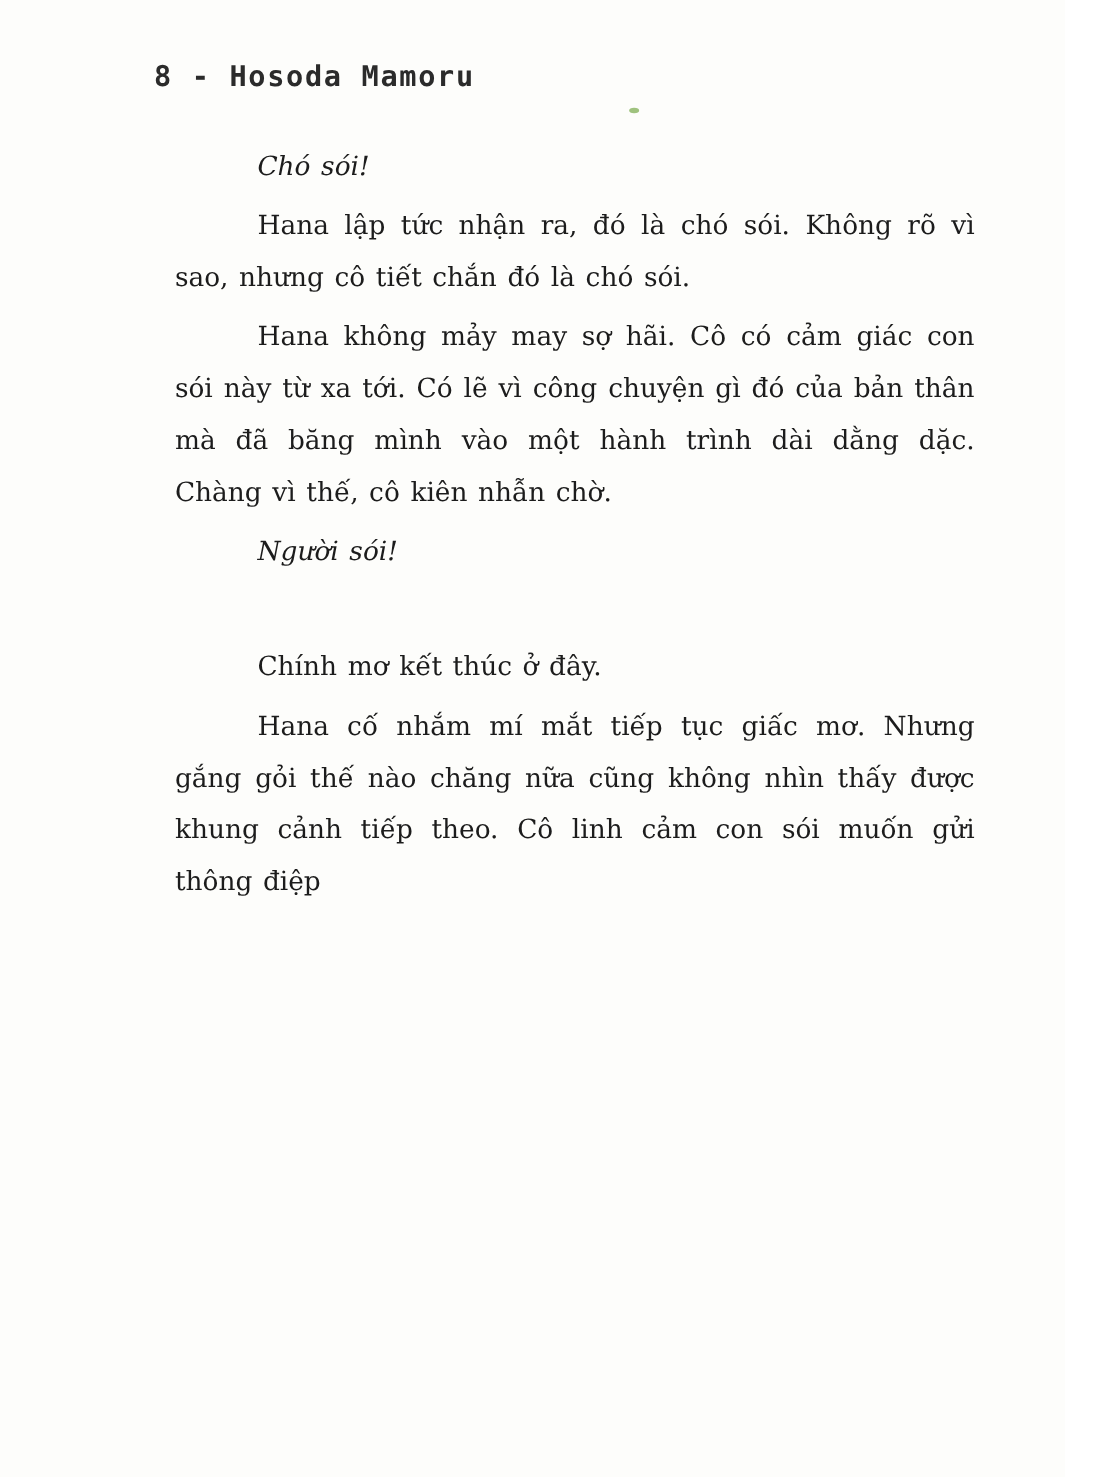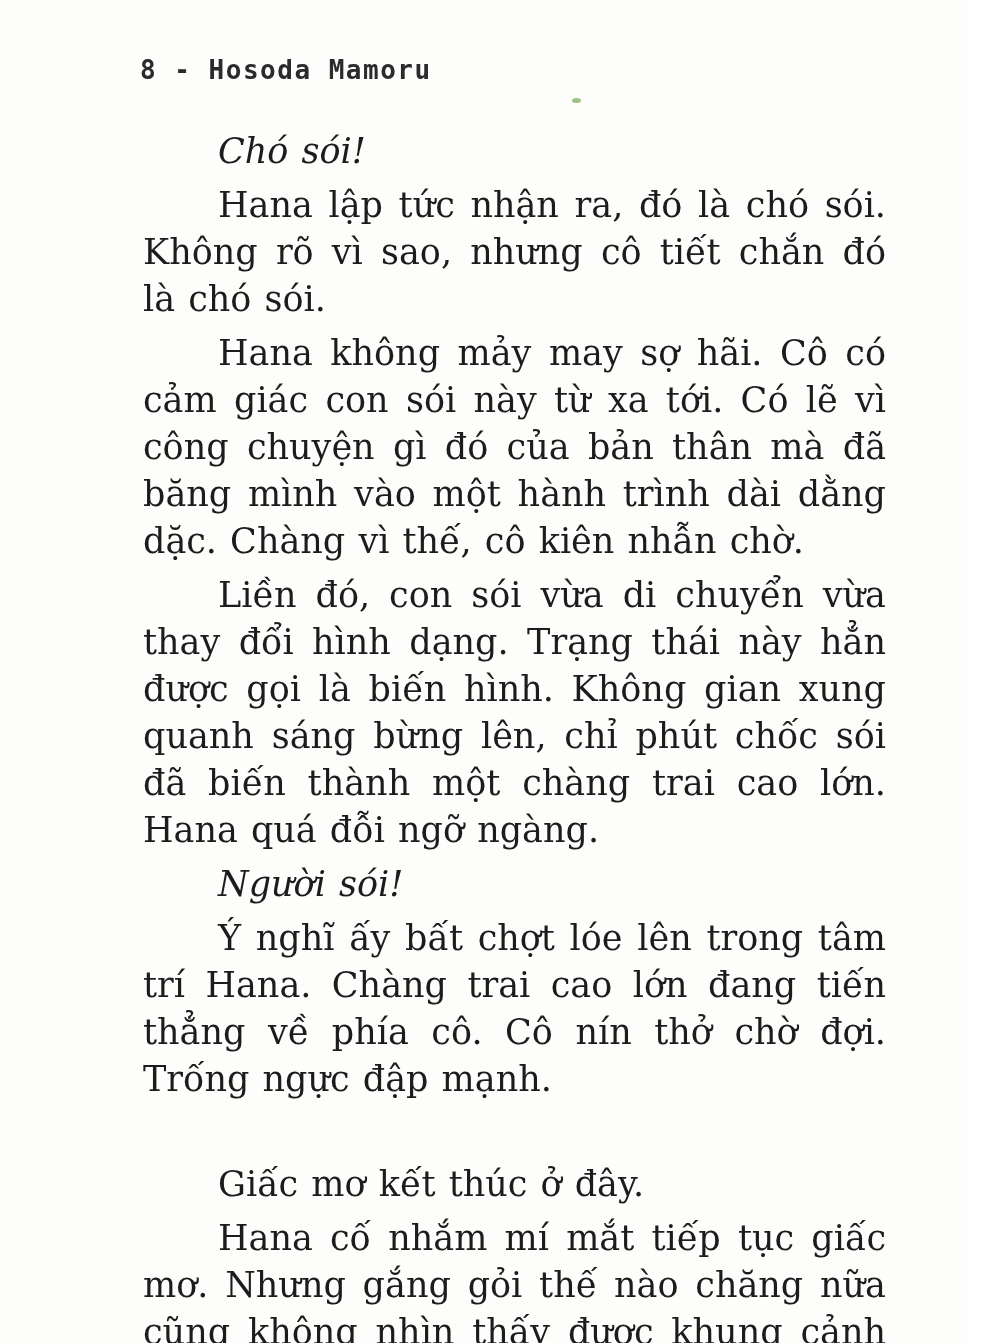--- a/index.html
+++ b/index.html
@@ -37,22 +37,22 @@
     background: #7fae54;
     opacity: 0.75;
   }
   .text-block {
     position: absolute;
     left: 143px;
     top: 128px;
     width: 743px;
   }
   .para {
-    margin: 0 0 7px 0;
-    font-size: 35px;
+    margin: 0 0 7px 16px;
+    font-size: 24px;
     line-height: 47px;
     text-align: justify;
     text-indent: 75px;
     word-spacing: 2px;
   }
   .para.italic {
     font-style: italic;
   }
   .para.gap-before {
     margin-top: 58px;
@@ -66,20 +66,18 @@
   <div class="page-header">
     <span>8 - Hosoda Mamoru</span>
   </div>
 
   <div class="scan-artifact"></div>
 
   <div class="text-block">
     <p class="para italic">Chó sói!</p>
     <p class="para">Hana lập tức nhận ra, đó là chó sói. Không rõ vì sao, nhưng cô tiết chắn đó là chó sói.</p>
     <p class="para">Hana không mảy may sợ hãi. Cô có cảm giác con sói này từ xa tới. Có lẽ vì công chuyện gì đó của bản thân mà đã băng mình vào một hành trình dài dằng dặc. Chàng vì thế, cô kiên nhẫn chờ.</p>
-    <p class="para">Liền đó, con sói vừa di chuyển vừa thay đổi hình dạng. Trạng thái này hẳn được gọi là biến hình. Không gian xung quanh sáng bừng lên, chỉ phút chốc sói đã biến thành một chàng trai cao lớn. Hana quá đỗi ngỡ ngàng.</p>
     <p class="para italic">Người sói!</p>
-    <p class="para">Ý nghĩ ấy bất chợt lóe lên trong tâm trí Hana. Chàng trai cao lớn đang tiến thẳng về phía cô. Cô nín thở chờ đợi. Trống ngực đập mạnh.</p>
-    <p class="para gap-before">Giấc mơ kết thúc ở đây.</p>
+    <p class="para gap-before">Chính mơ kết thúc ở đây.</p>
     <p class="para">Hana cố nhắm mí mắt tiếp tục giấc mơ. Nhưng gắng gỏi thế nào chăng nữa cũng không nhìn thấy được khung cảnh tiếp theo. Cô linh cảm con sói muốn gửi thông điệp</p>
   </div>
 
 </div>
 
 </body></html>

